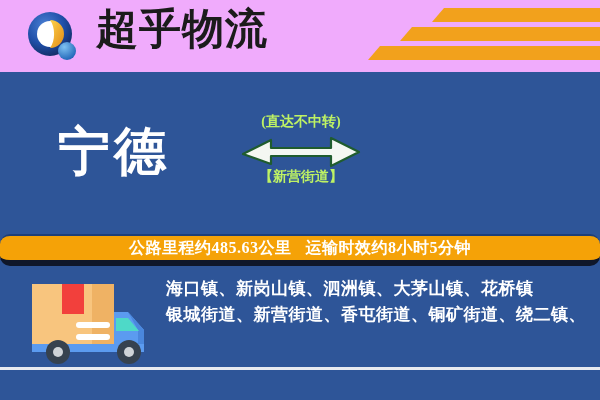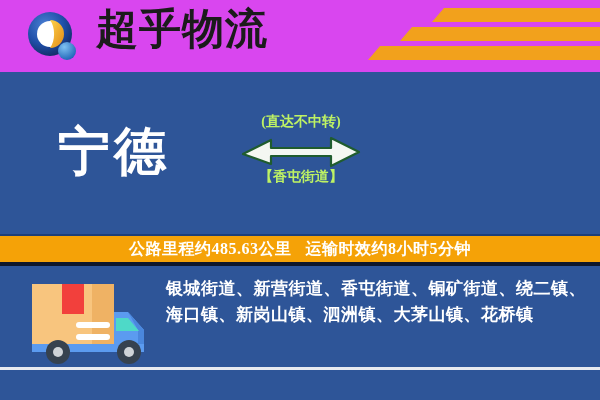--- a/index.html
+++ b/index.html
@@ -9,21 +9,21 @@
     background:#ffffff;
   }
   #card{
     position:relative;width:600px;height:400px;overflow:hidden;
     background:#2e5598;
   }
 
   
   #header{
     position:absolute;left:0;top:0;width:600px;height:72px;
-    background:#d946ef;overflow:hidden;
+    background:#f0abfc;overflow:hidden;
   }
   #logo-mark{
     position:absolute;left:26px;top:10px;width:54px;height:54px;
   }
   #brand-block{
     position:absolute;left:96px;top:6px;
   }
   #brand-cn{
     font-family:"Liberation Serif","DejaVu Serif",serif;
     font-size:42px;font-weight:700;color:#1b1b1b;
@@ -70,23 +70,23 @@
     white-space:nowrap;line-height:16px;
   }
   #arrow-note-top{margin-bottom:2px;}
   #arrow-note-bottom{margin-top:1px;}
   #arrow-svg{display:block;margin:0 auto;}
 
   
   #info-bar{
     position:absolute;left:0;top:234px;width:600px;height:32px;
     background:#f5a207;
-    border-top:2px solid #1e3f77;border-bottom:4px solid #0f172a;
+    border-top:2px solid #1e3f77;border-bottom:6px solid #0f172a;
     box-sizing:border-box;
-    display:flex;align-items:center;justify-content:center;
+    display:flex;align-items:center;justify-content:center;border-radius:10px;
   }
   #info-text{
     font-family:"Liberation Serif","DejaVu Serif",serif;
     font-size:16px;font-weight:700;color:#ffffff;
     white-space:nowrap;letter-spacing:0.5px;
   }
   .info-gap{display:inline-block;width:14px;}
 
   
   #bottom{
@@ -151,21 +151,21 @@
 
   <div id="route">
 
     <div class="city" id="city-origin">宁德</div>
 
     <div id="arrow-group">
       <div class="arrow-note" id="arrow-note-top">(直达不中转)</div>
       <svg id="arrow-svg" width="120" height="36" viewBox="0 0 120 36">
         <path d="M2 22 L30 8 L30 16 L90 16 L90 6 L118 20 L90 34 L90 24 L30 24 L30 32 Z" fill="#f4f7f2" stroke="#1f5c2e" stroke-width="2.2" stroke-linejoin="round"></path>
       </svg>
-      <div class="arrow-note" id="arrow-note-bottom">【香屯街道】</div>
+      <div class="arrow-note" id="arrow-note-bottom">【新营街道】</div>
     </div>
 
 
   </div>
 
   <div id="info-bar">
     <div id="info-text"><span>公路里程约485.63公里</span><span class="info-gap"></span><span>运输时效约8小时5分钟</span></div>
   </div>
 
   <div id="bottom">
@@ -187,21 +187,21 @@
         <rect x="8" y="70" width="112" height="8" fill="#5b9bf0"></rect>
 
         <circle cx="34" cy="78" r="12" fill="#36424f"></circle>
         <circle cx="34" cy="78" r="5" fill="#cfd4d8"></circle>
         <circle cx="105" cy="78" r="12" fill="#36424f"></circle>
         <circle cx="105" cy="78" r="5" fill="#cfd4d8"></circle>
       </svg>
     </div>
 
     <div id="areas">
+      <div class="area-line">海口镇、新岗山镇、泗洲镇、大茅山镇、花桥镇</div>
       <div class="area-line">银城街道、新营街道、香屯街道、铜矿街道、绕二镇、</div>
-      <div class="area-line">海口镇、新岗山镇、泗洲镇、大茅山镇、花桥镇</div>
     </div>
 
     <div id="footer-rule"></div>
 
   </div>
 
 </div>
 
 </body></html>

